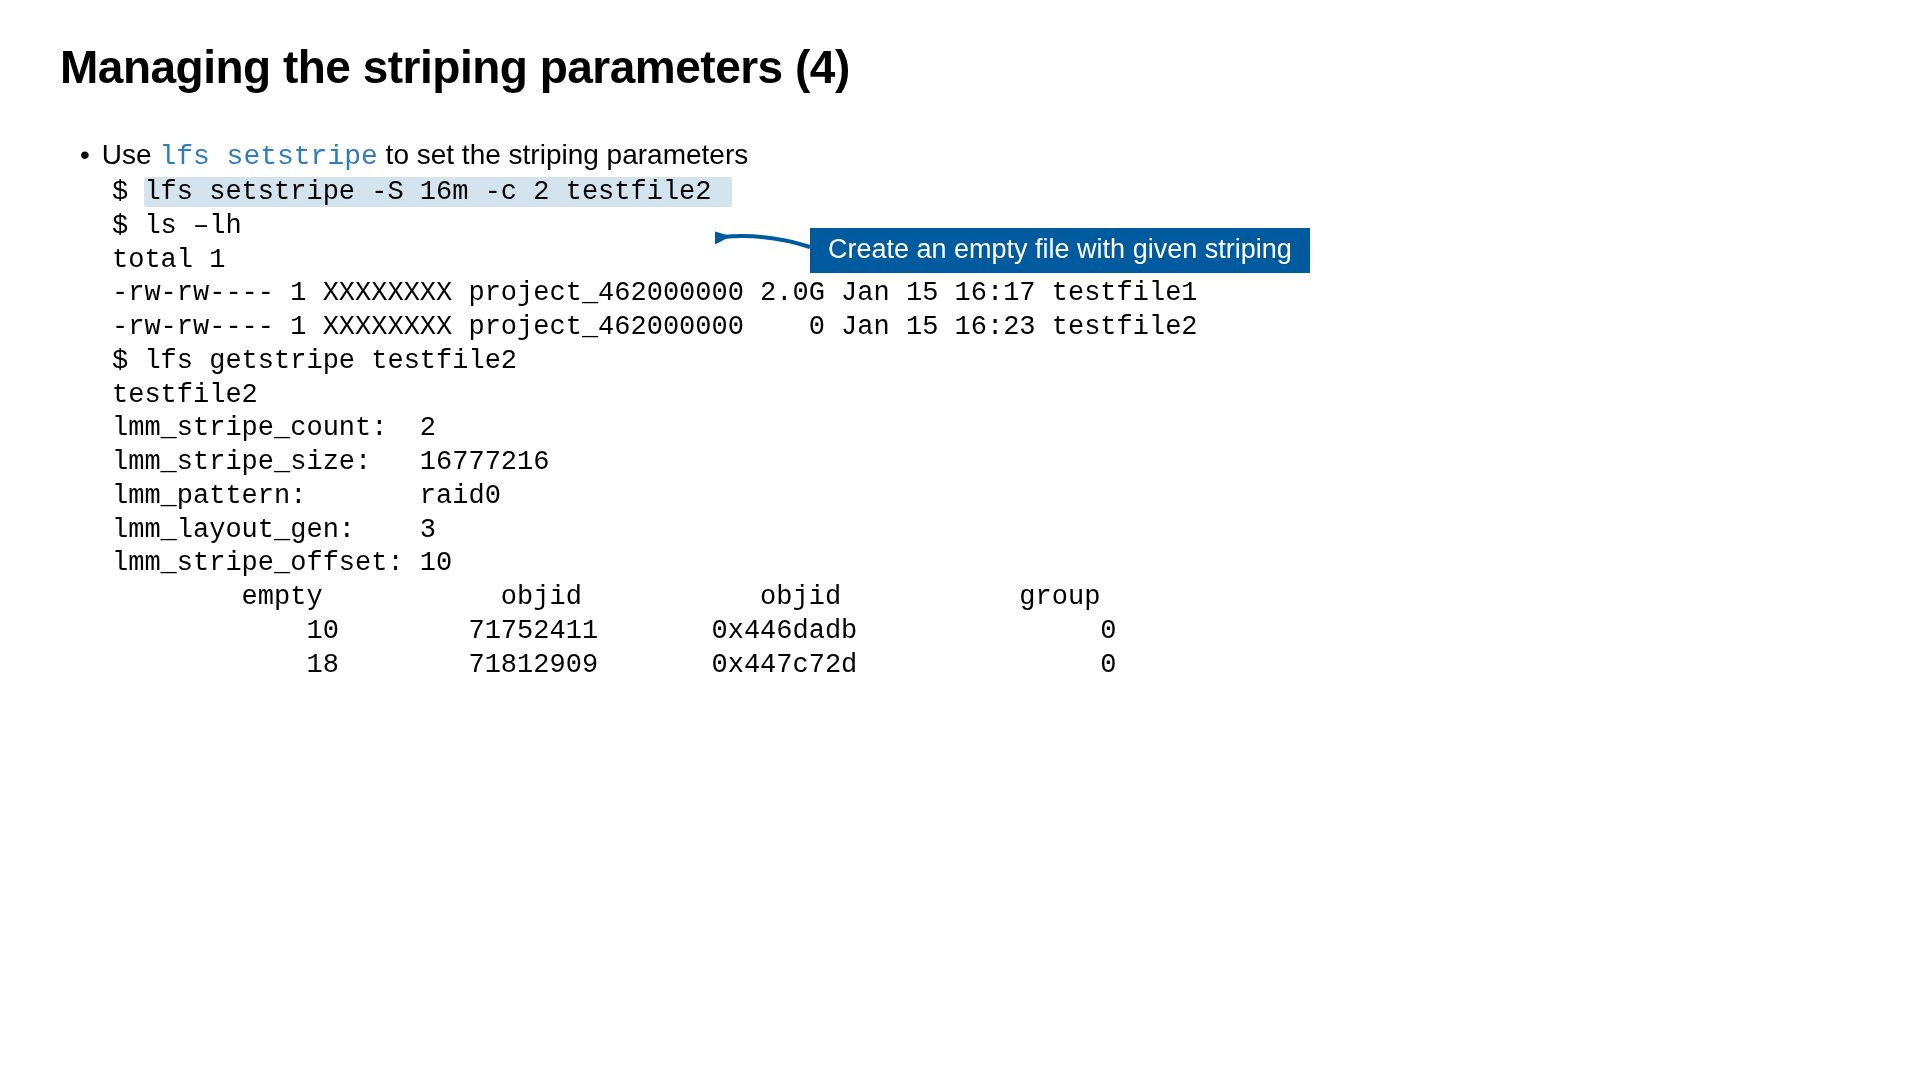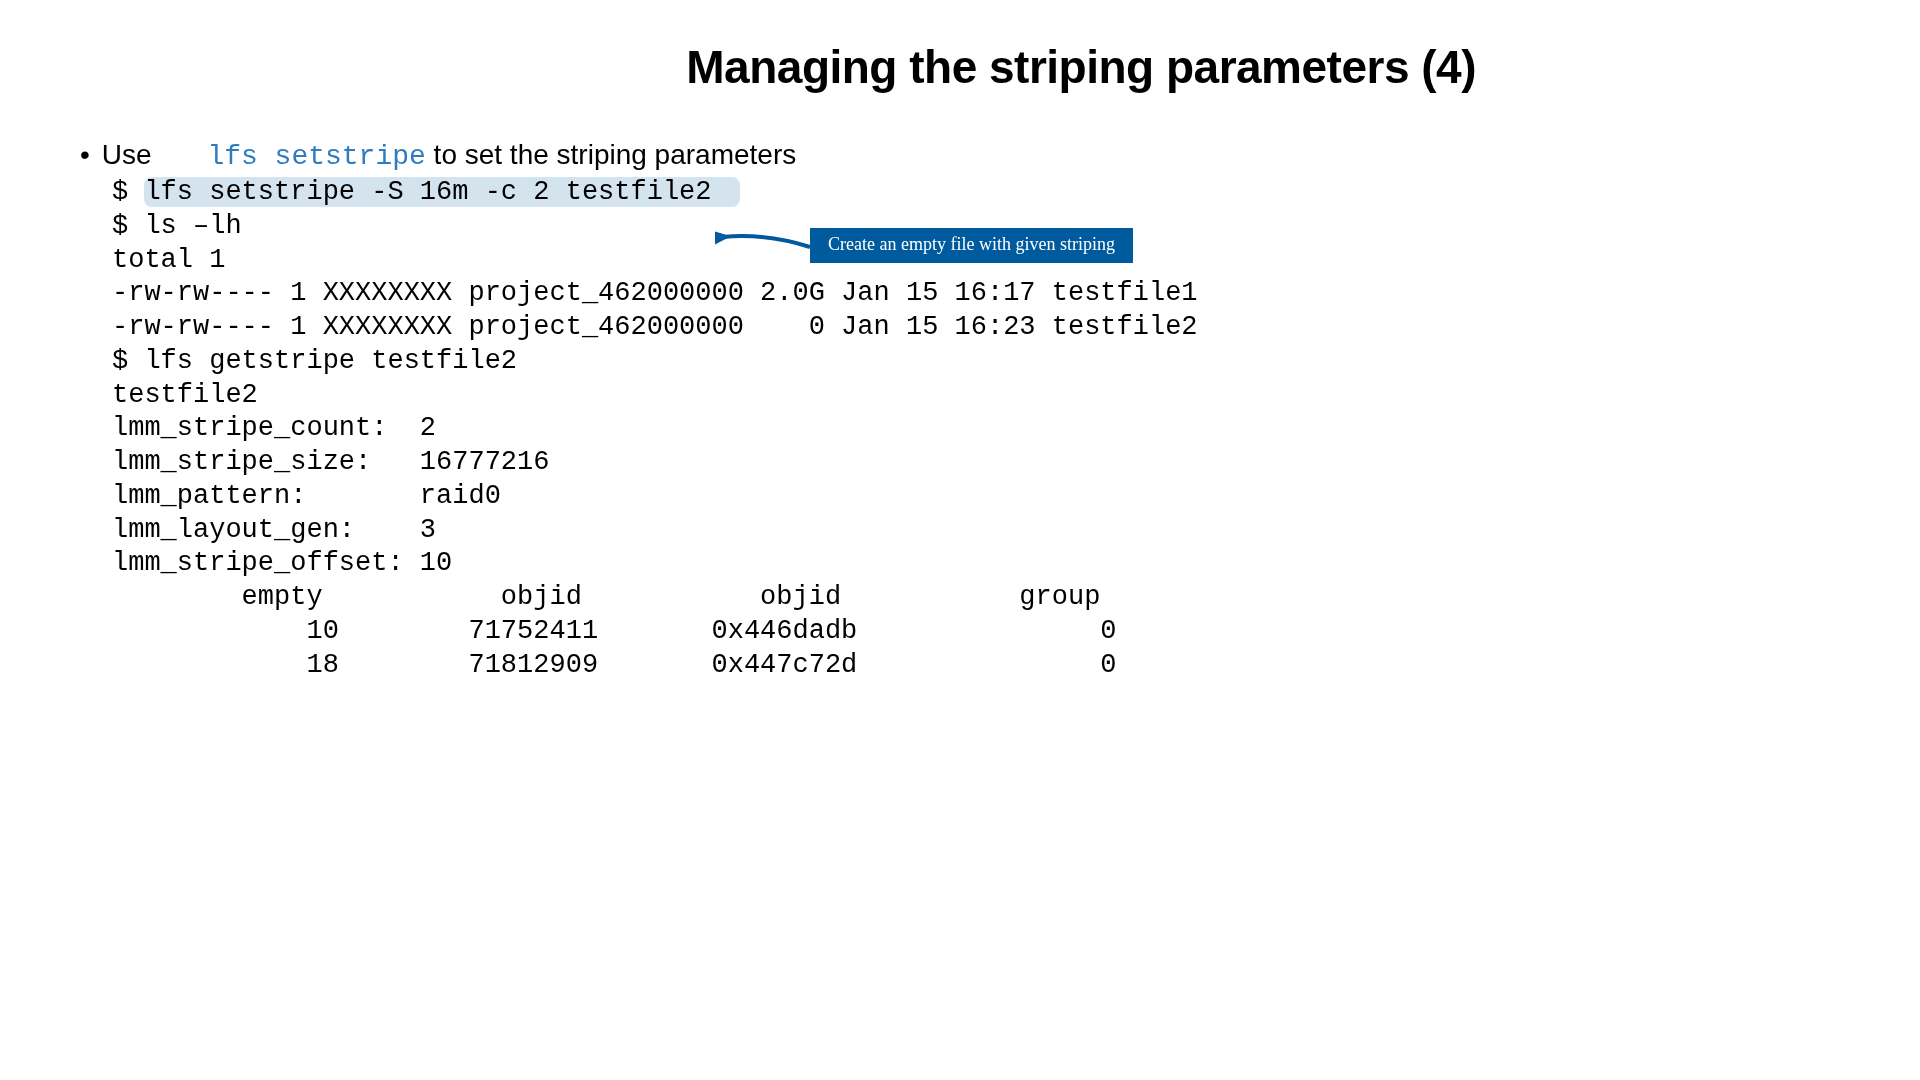--- a/index.html
+++ b/index.html
@@ -11,64 +11,62 @@
       padding: 40px 60px;
       position: relative;
       overflow: hidden;
     }
     .title {
       font-size: 46px;
       font-weight: 900;
       letter-spacing: -0.5px;
       color: #000;
       margin-bottom: 45px;
-      text-align: right;
     }
     .content {
       margin-left: 20px;
     }
     .bullet-line {
       font-size: 28px;
       color: #000;
       margin-bottom: 4px;
       display: flex;
       align-items: baseline;
     }
     .bullet-dot {
       font-size: 28px;
       margin-right: 12px;
       line-height: 1;
     }
     .code-inline {
       font-family: Consolas, "Courier New", monospace;
       color: #2e7cc0;
-      margin-left: 48px;
     }
     .terminal {
       font-family: Consolas, "Courier New", monospace;
       font-size: 27px;
       line-height: 1.25;
       color: #000;
       margin-left: 32px;
       white-space: pre;
     }
     .highlight {
       background: #d4e4ef;
-      border-radius: 8px;
-      padding: 0 12px 0 0;
+      border-radius: 2px;
+      padding: 0 4px 0 0;
     }
     .callout {
       position: absolute;
       top: 228px;
       left: 810px;
       background: #005a9e;
       color: #ffffff;
-      font-size: 18px;
+      font-size: 27px;
       padding: 6px 18px 8px 18px;
-      font-family: Liberation Serif, serif;
+      font-family: Liberation Sans, sans-serif;
     }
     .arrow-svg {
       position: absolute;
       top: 225px;
       left: 715px;
       width: 100px;
       height: 40px;
       pointer-events: none;
     }
   </style>

